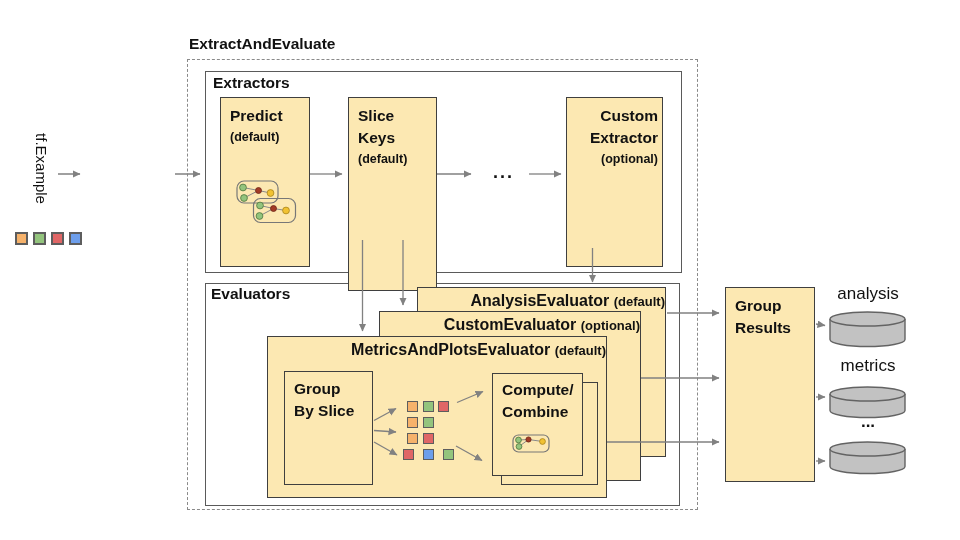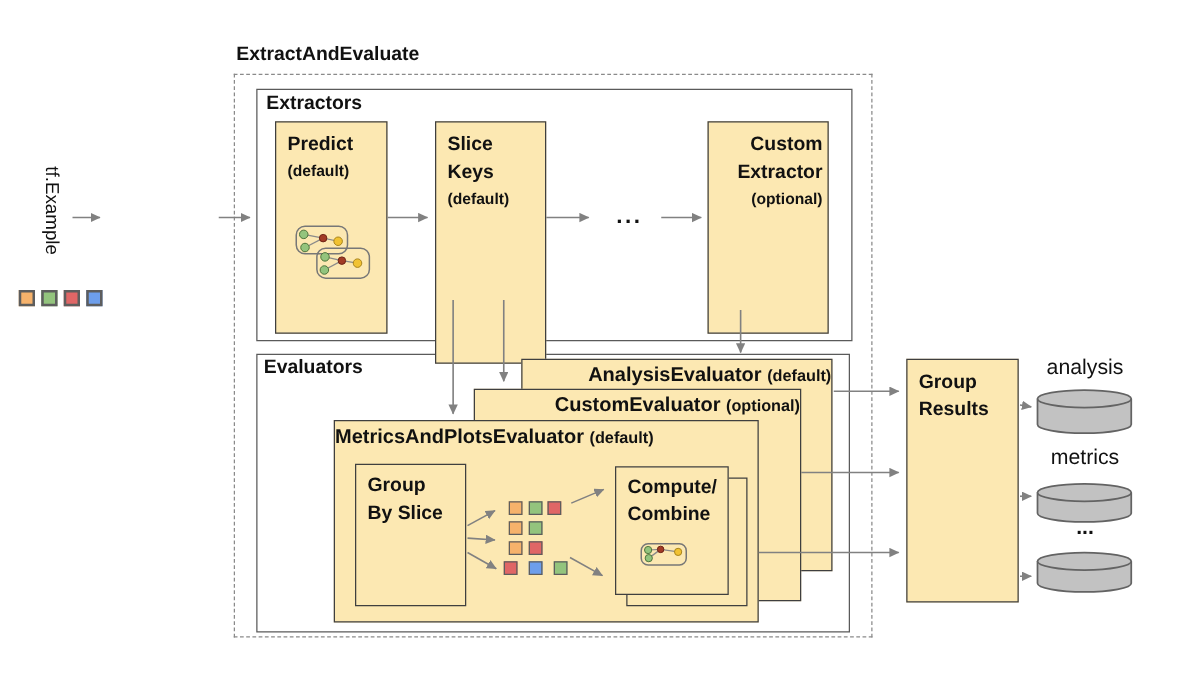--- a/index.html
+++ b/index.html
@@ -6,21 +6,21 @@
   #canvas{position:relative;width:960px;height:540px;background:#fff;overflow:hidden;
           font-family:"Liberation Sans",sans-serif;color:#111;border-radius:19px;}
   .box{position:absolute;background:var(--box-fill);border:1.6px solid var(--box-border);box-sizing:border-box;}
   .container{position:absolute;border:1.6px solid var(--container-border);box-sizing:border-box;background:transparent;}
   .dashed{position:absolute;border:1.8px dashed var(--dashed-border);box-sizing:border-box;}
   .section-label{position:absolute;font-weight:bold;font-size:15.5px;white-space:nowrap;}
   .box-title{font-weight:bold;font-size:15.5px;line-height:22px;padding:7px 4px 0 9px;}
   .qual{display:block;font-size:12.5px;line-height:16px;margin-top:2px;font-weight:bold;}
   .stack-title{font-weight:bold;font-size:16px;line-height:20px;padding-top:3px;text-align:right;white-space:nowrap;}
   .stack-title .qual-inline{font-size:13px;}
-  .map-title{text-align:left;padding-left:0;}
+  .map-title{text-align:right;padding-left:0;}
   .vlabel{position:absolute;left:-14px;top:160px;width:110px;text-align:center;font-size:15px;
           transform:rotate(90deg);transform-origin:center;white-space:nowrap;}
   .sq-row{position:absolute;left:15px;top:232px;display:flex;gap:5px;}
   .sq{width:13px;height:13px;border:2px solid var(--square-border);box-sizing:border-box;}
   .grid{position:absolute;left:407px;top:401px;display:flex;flex-direction:column;gap:5px;}
   .grid .row{display:flex;gap:4.5px;}
   .grid .row .sq{width:11px;height:11px;border-width:1.7px;}
   .grid .row.wide{gap:9px;margin-left:-4px;}
   .sq-orange{background:var(--square-palette-orange);}
   .sq-green{background:var(--square-palette-green);}

